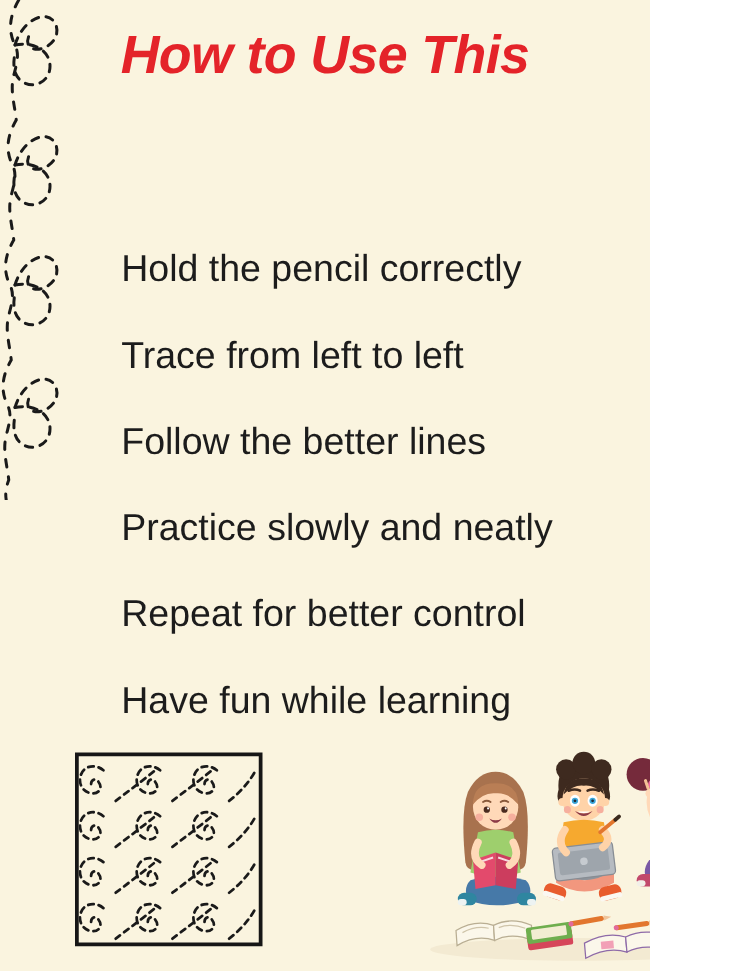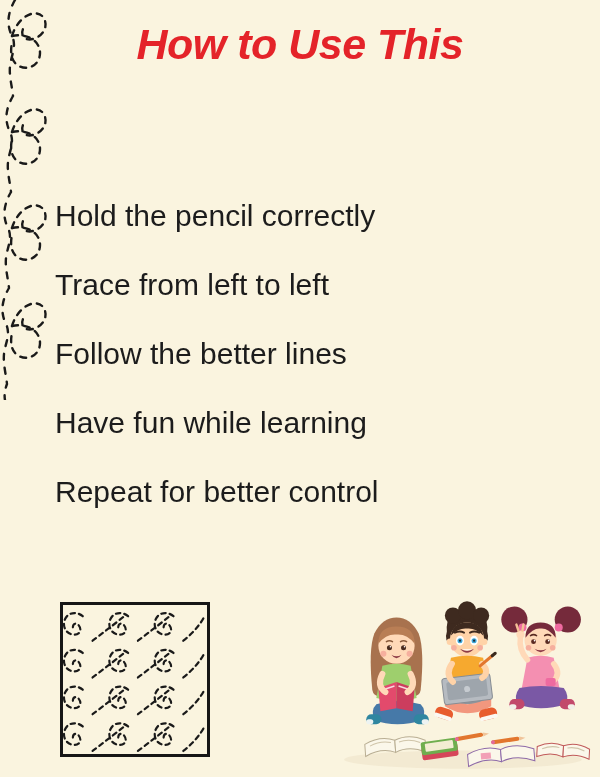--- a/index.html
+++ b/index.html
@@ -5,37 +5,37 @@
   :root{
     --background:#FAF4DF;
     --title_red:#E42329;
     --text_black:#1C1C1C;
     --line_art:#1A1A1A;
   }
   *{margin:0;padding:0;box-sizing:border-box;}
   html,body{width:600px;height:777px;}
   body{font-family:"Liberation Sans",sans-serif;}
   .page{
-    position:relative;width:600px;height:777px;
+    position:relative;width:520px;height:777px;
     background:var(--background);overflow:hidden;
   }
   
   .left-trace{position:absolute;left:0;top:0;width:60px;height:400px;color:var(--line_art);}
   
   .title{
     position:absolute;left:0;top:16px;width:100%;
     text-align:center;color:var(--title_red);
     font-style:italic;font-weight:700;font-size:43px;line-height:57px;
     letter-spacing:-0.5px;
   }
   
   .instructions{position:absolute;left:55px;top:198px;}
   .instruction{
     color:var(--text_black);font-size:30px;line-height:35px;
-    margin-bottom:34px;white-space:nowrap;font-weight:400;
+    margin-bottom:34px;white-space:nowrap;font-weight:400;margin-left:42px;
   }
   
   .trace-box{
     position:absolute;left:60px;top:602px;width:150px;height:155px;
     border:3px solid #161616;background:var(--background);
     color:var(--line_art);
   }
   .trace-box svg{display:block;width:100%;height:100%;}
   
   .kids{position:absolute;left:332px;top:597px;width:262px;height:177px;}
@@ -65,22 +65,23 @@
   </svg>
 
   <h1 class="title">
     <span>How to Use This</span><br>
   </h1>
 
   <div class="instructions">
     <div class="instruction">Hold the pencil correctly</div>
     <div class="instruction">Trace from left to left</div>
     <div class="instruction">Follow the better lines</div>
+    <div class="instruction">Practice slowly and neatly</div>
+    <div class="instruction">Repeat for better control</div>
     <div class="instruction">Have fun while learning</div>
-    <div class="instruction">Repeat for better control</div>
   </div>
 
   <div class="trace-box">
     <svg viewBox="0 0 146 146" preserveAspectRatio="none" aria-hidden="true">
       <defs>
         <path id="wave-row" fill="none" stroke="currentColor" stroke-width="2.2" stroke-linecap="round" stroke-dasharray="4.5 4" d="M20 5 C 14 0, 5 1, 2 8 C -1 15, 3 22, 10 23 C 16 24, 20 19, 16 14 C 14 11, 10 12, 10 16
                  M30 29 C 38 23, 52 13, 62 5
                  M66 5 C 60 0, 51 1, 48 8 C 45 15, 49 22, 56 23 C 62 24, 66 19, 62 14 C 60 11, 56 12, 56 16
                  M76 29 C 84 23, 98 13, 108 5
                  M112 5 C 106 0, 97 1, 94 8 C 91 15, 95 22, 102 23 C 108 24, 112 19, 108 14 C 106 11, 102 12, 102 16

